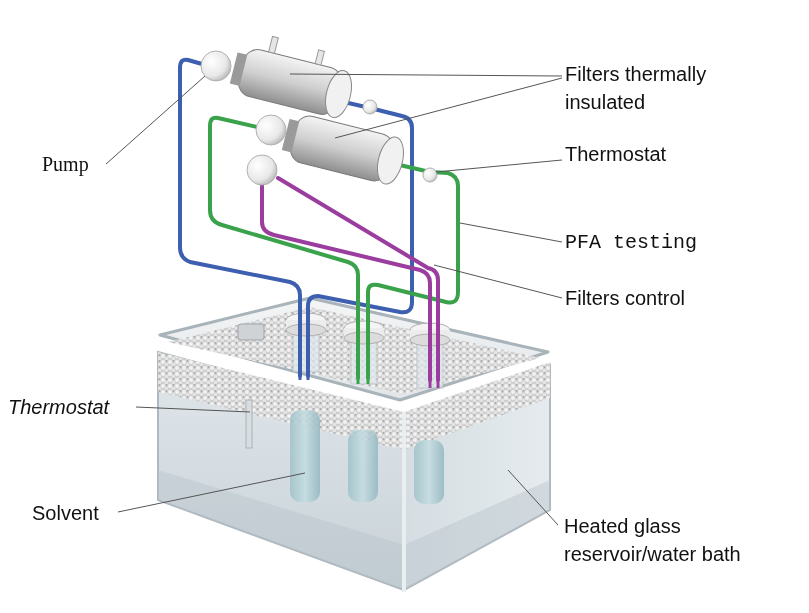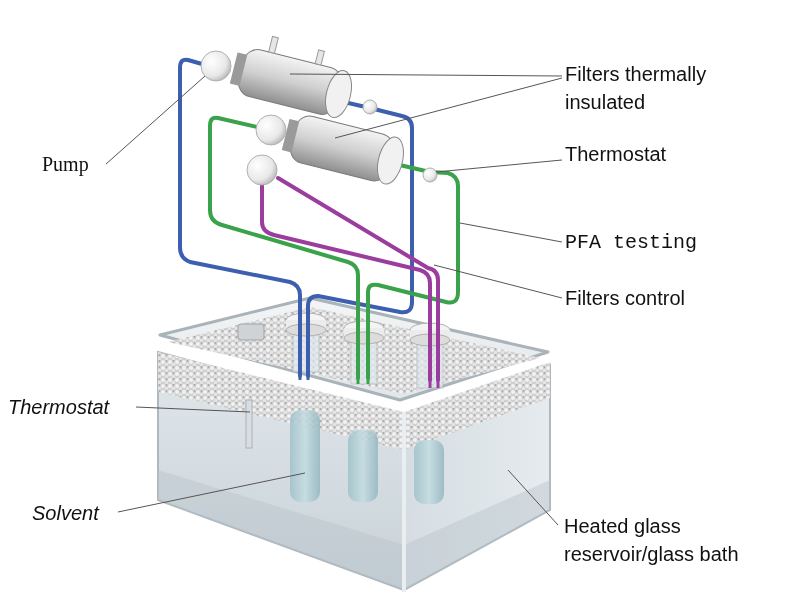--- a/index.html
+++ b/index.html
@@ -157,17 +157,17 @@
   <div>Filters thermally</div>
   <div>insulated</div>
 </div>
 <div class="label" style="left:565px; top:140px;">
   <div>Thermostat</div>
 </div>
 <div class="label" style="left:565px; top:229px;font-family:Liberation Mono, monospace;">PFA testing</div>
 <div class="label" style="left:565px; top:284px;">Filters control</div>
 <div class="label" style="left:42px; top:150px;font-family:Liberation Serif, serif;">Pump</div>
 <div class="label" style="left:8px; top:393px;font-style:italic;">Thermostat</div>
-<div class="label" style="left:32px; top:499px;font-style:italic;">Solvent</div>
+<div class="label" style="left:32px; top:499px;">Solvent</div>
 <div class="label" style="left:564px; top:512px;">
   <div>Heated glass</div>
-  <div>reservoir/glass bath</div>
+  <div>reservoir/water bath</div>
 </div>
 
 </body></html>

